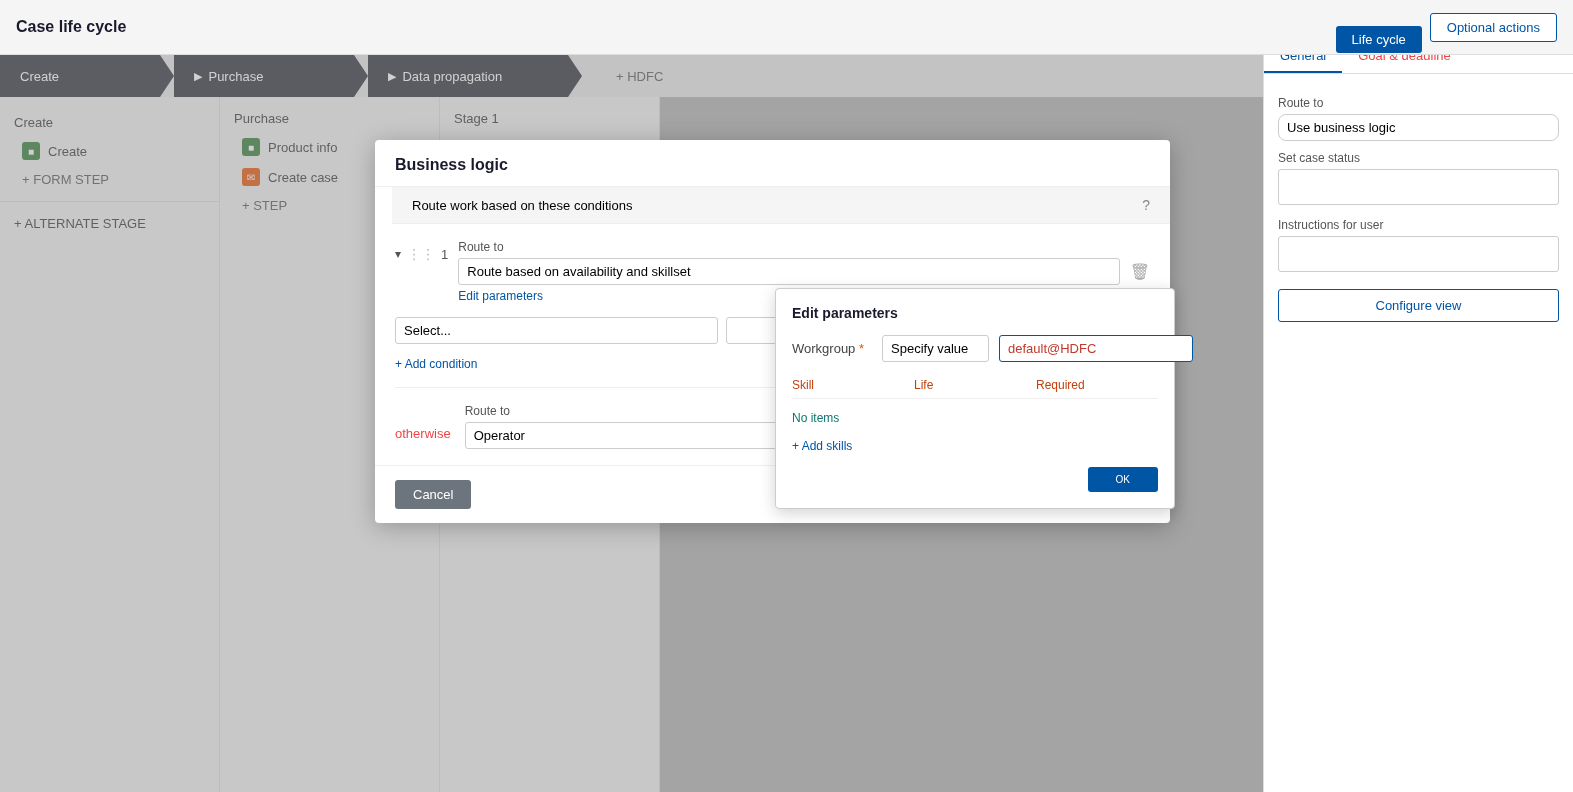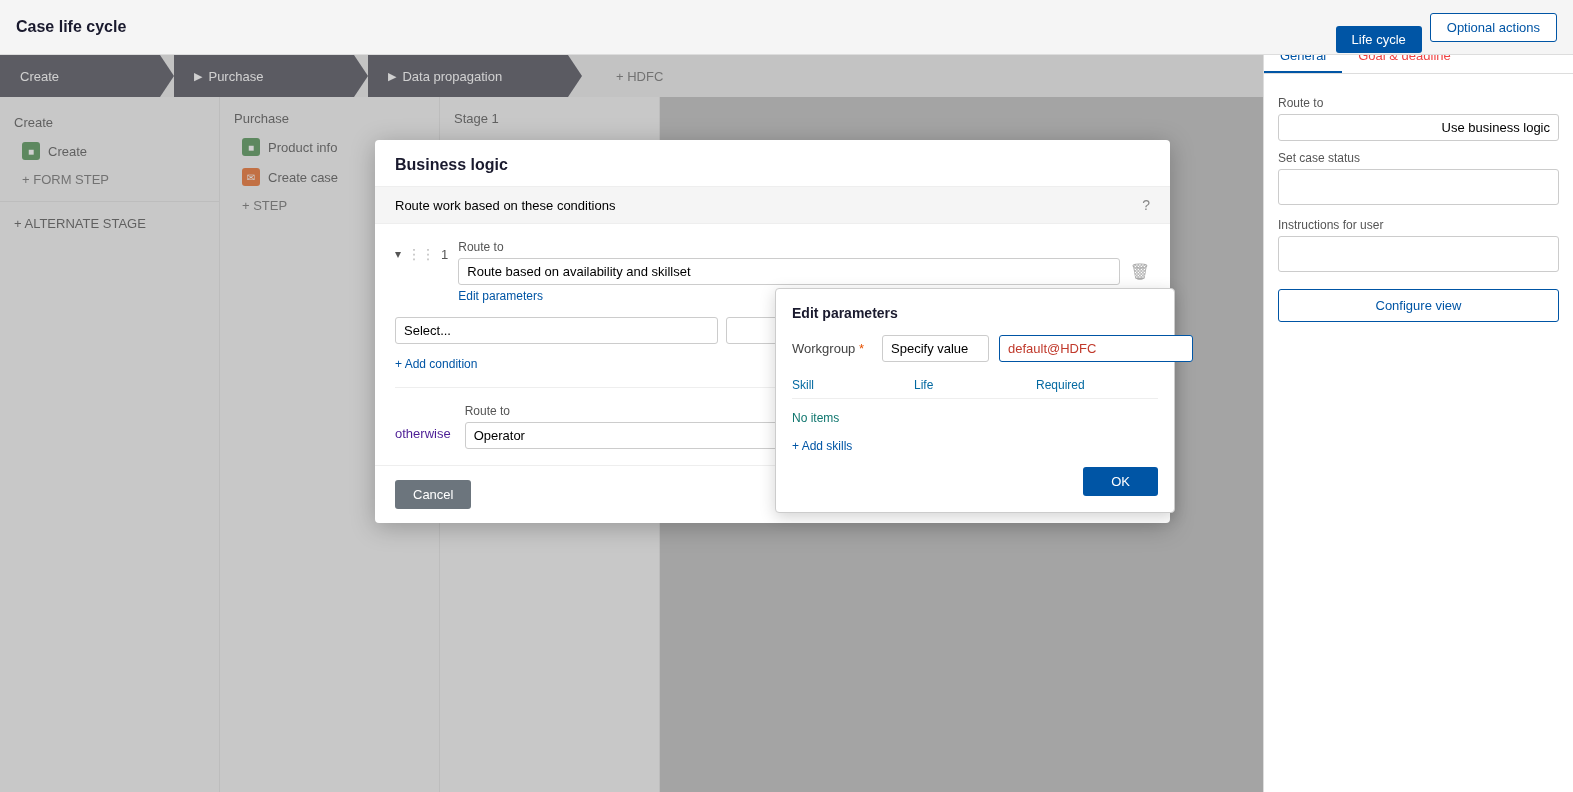--- a/index.html
+++ b/index.html
@@ -99,22 +99,22 @@
     .right-panel-icons { display: flex; gap: 10px; color: #777; cursor: pointer; }
     .right-panel-tabs { display: flex; border-bottom: 1px solid #ddd; }
     .right-tab {
       padding: 8px 16px; font-size: 13px; cursor: pointer; color: #ef4444;
       border-bottom: 2px solid transparent;
     }
     .right-tab.active { color: #0055a5; border-bottom: 2px solid #0055a5; font-weight: 500; }
     .right-panel-body { padding: 12px 14px; }
     .field-label { font-size: 12px; color: #555; margin-bottom: 4px; margin-top: 10px; }
     .field-select {
-      width: 100%; padding: 5px 8px; border: 1px solid #ccc; border-radius: 3px;
-      background: #fff; font-size: 13px; appearance: none; cursor: pointer; text-align: right;
+      width: 100%; padding: 5px 8px; border: 1px solid #ccc; border-radius: 8px;
+      background: #fff; font-size: 13px; appearance: none; cursor: pointer;
     }
     .field-textarea {
       width: 100%; height: 36px; border: 1px solid #ccc; border-radius: 3px;
       padding: 4px 8px; font-size: 12px; resize: none;
     }
     .configure-view-btn {
       width: 100%; margin-top: 14px; padding: 8px; background: #fff;
       border: 1.5px solid #0055a5; color: #0055a5; border-radius: 3px;
       cursor: pointer; font-size: 13px;
     }
@@ -132,20 +132,21 @@
       z-index: 20; padding: 0;
     }
     .dialog-header {
       padding: 16px 20px 12px; border-bottom: 1px solid #eee;
       font-size: 16px; font-weight: 600; color: #1a1a2e;
     }
     .dialog-subheader {
       background: #f5f5f5; padding: 10px 20px;
       display: flex; align-items: center; justify-content: space-between;
       border-bottom: 1px solid #eee;
+      margin-left: 17px;
     }
     .dialog-body { padding: 16px 20px; }
 
     
     .route-row {
       display: flex; align-items: flex-start; gap: 10px; margin-bottom: 12px;
     }
     .route-num {
       display: flex; align-items: center; gap: 6px;
       padding-top: 6px; color: #555; font-size: 13px;
@@ -160,21 +161,21 @@
     .condition-row { display: flex; gap: 8px; margin-top: 10px; align-items: center; }
     .cond-select {
       flex: 1; padding: 5px 8px; border: 1px solid #ccc; border-radius: 3px;
       background: #fff; font-size: 13px; appearance: none;
     }
     .add-condition { color: #0055a5; font-size: 12px; cursor: pointer; margin-top: 12px; display: block; }
     .otherwise-row {
       display: flex; align-items: flex-start; gap: 14px;
       margin-top: 16px; padding-top: 16px; border-top: 1px solid #eee;
     }
-    .otherwise-label { font-size: 13px; color: #4c1d95; padding-top: 22px; font-style: normal; }
+    .otherwise-label { font-size: 13px; color: #ef4444; padding-top: 22px; font-style: normal; }
     .dialog-footer {
       padding: 14px 20px; border-top: 1px solid #eee;
       display: flex; justify-content: space-between; align-items: center;
     }
     .btn-cancel {
       background: #6c757d; color: #fff; border: none; padding: 7px 18px;
       border-radius: 3px; cursor: pointer; font-size: 13px;
     }
     .btn-submit {
       background: #0055a5; color: #fff; border: none; padding: 7px 22px;
@@ -196,27 +197,27 @@
       flex: 1; padding: 5px 8px; border: 1px solid #ccc; border-radius: 3px;
       background: #fff; font-size: 13px; appearance: none; cursor: pointer;
     }
     .popup-input {
       flex: 1; padding: 5px 8px; border: 1px solid #0055a5; border-radius: 3px;
       font-size: 13px; color: #c0392b; outline: none;
     }
     .popup-table-header {
       display: flex; gap: 0; border-bottom: 1px solid #eee; padding-bottom: 6px; margin-bottom: 6px;
     }
-    .popup-col { flex: 1; font-size: 12px; color: #0369a1; font-weight: 500; }
+    .popup-col { flex: 1; font-size: 12px; color: #c2410c; font-weight: 500; }
     .popup-no-items { font-size: 12px; color: #0f766e; padding: 6px 0; }
     .add-skills { color: #0055a5; font-size: 12px; cursor: pointer; margin-top: 8px; display: block; }
     .popup-footer { display: flex; justify-content: flex-end; margin-top: 14px; }
     .btn-ok {
       background: #0055a5; color: #fff; border: none; padding: 7px 28px;
-      border-radius: 3px; cursor: pointer; font-size: 13px;
+      border-radius: 3px; cursor: pointer; font-size: 10px;
     }
     .info-icon { color: #888; font-size: 14px; cursor: pointer; }
     .drag-handle { color: #bbb; cursor: grab; font-size: 14px; }
     .triangle-down { color: #555; font-size: 12px; cursor: pointer; }
   </style>
 </head>
 <body>
 
 <div class="top-bar">
   <span class="app-title">Case life cycle</span>

